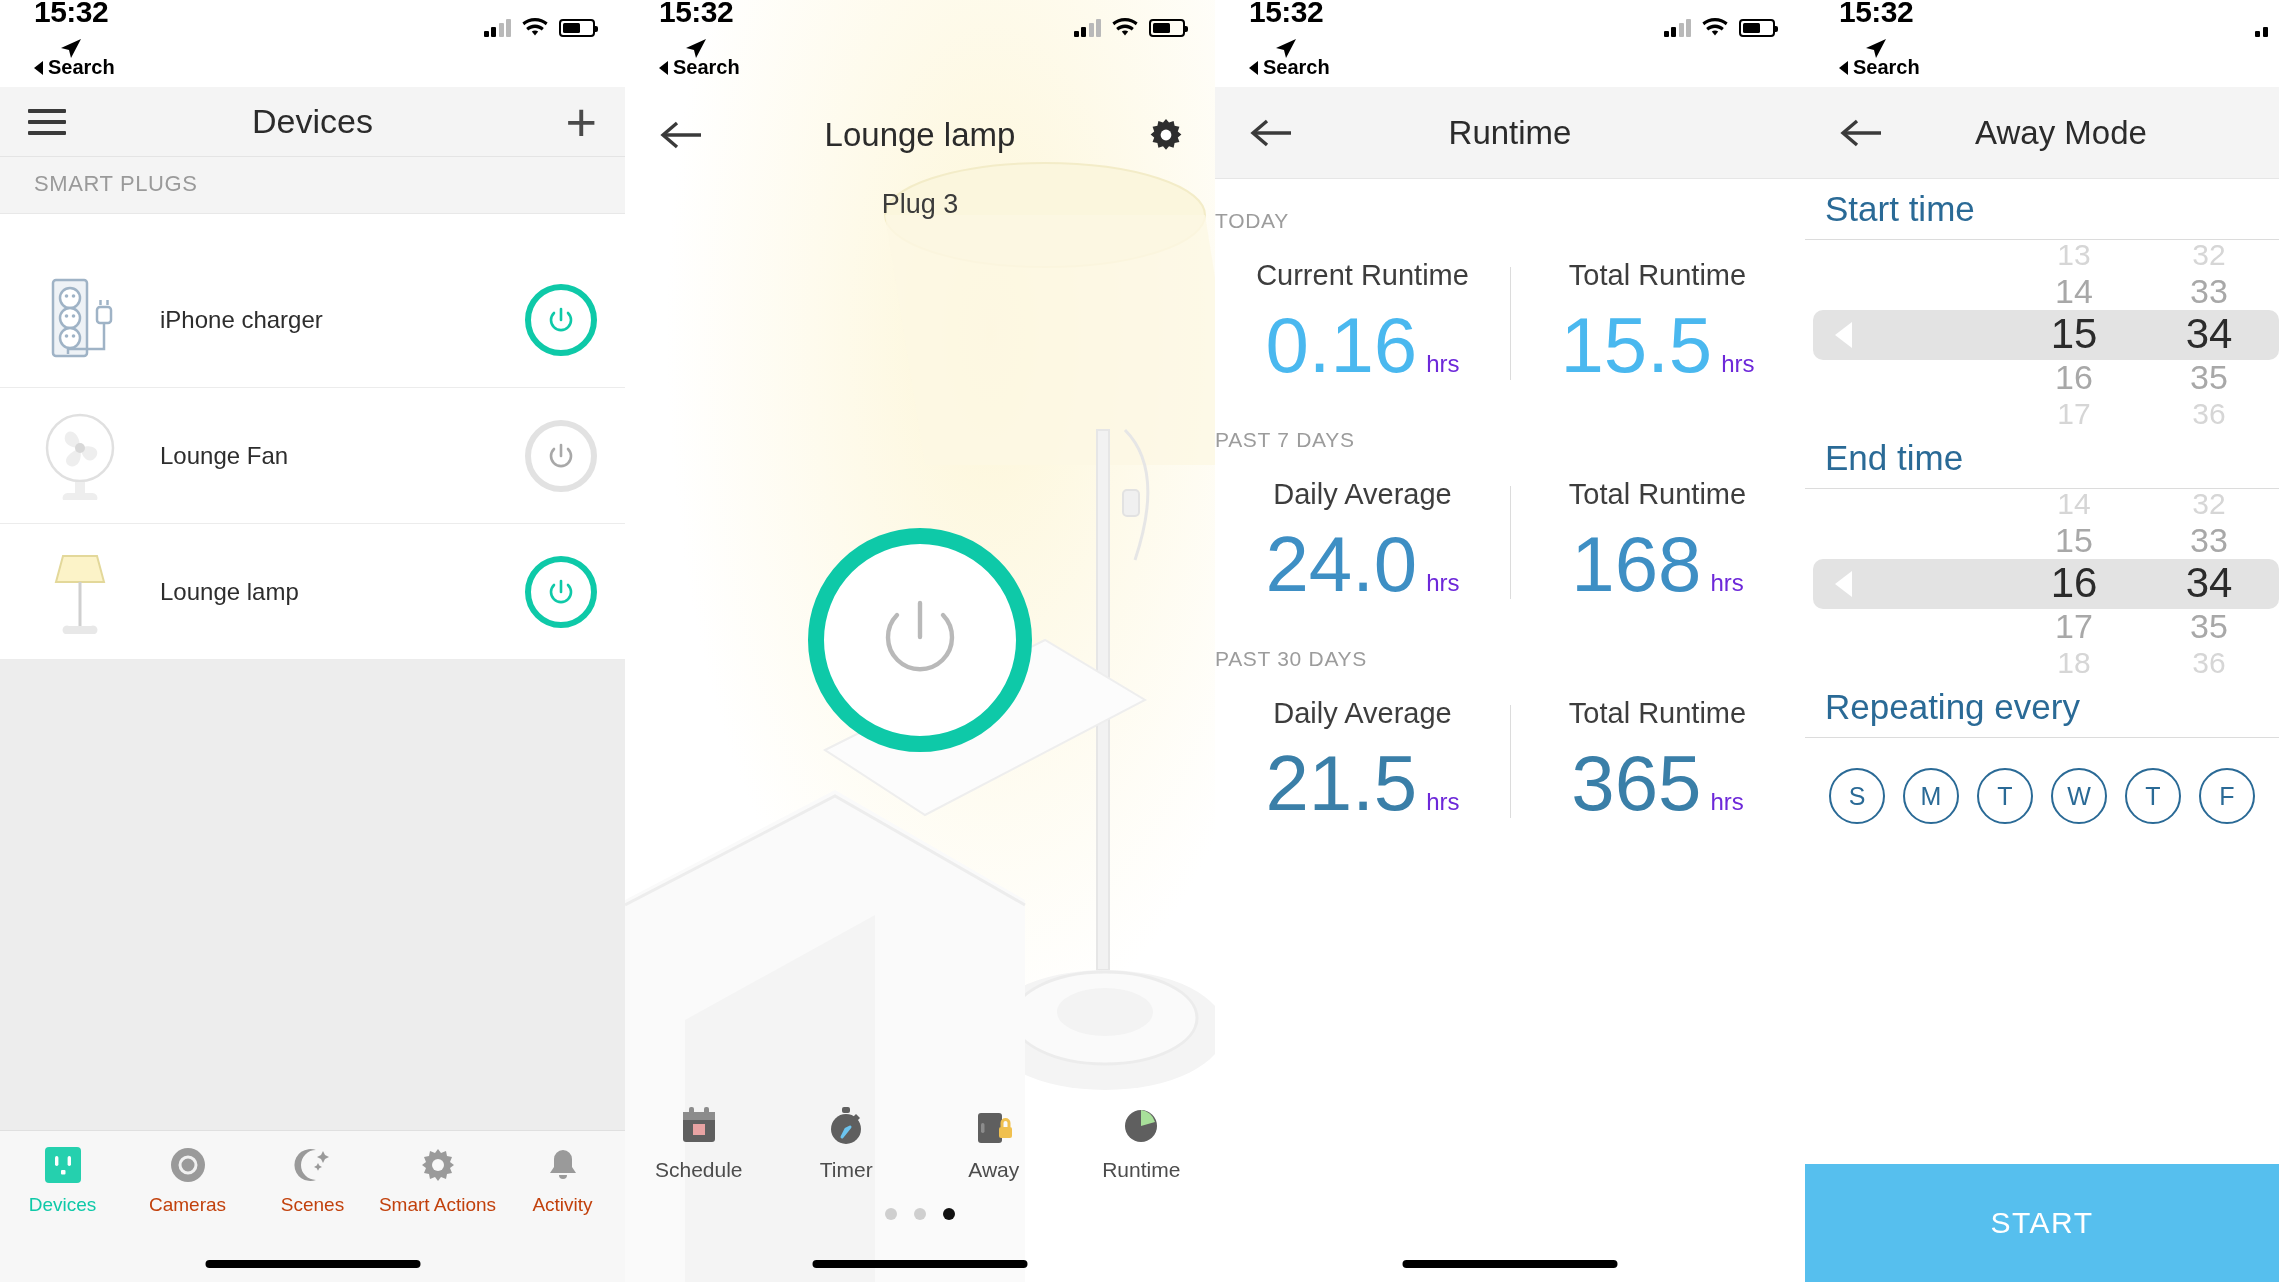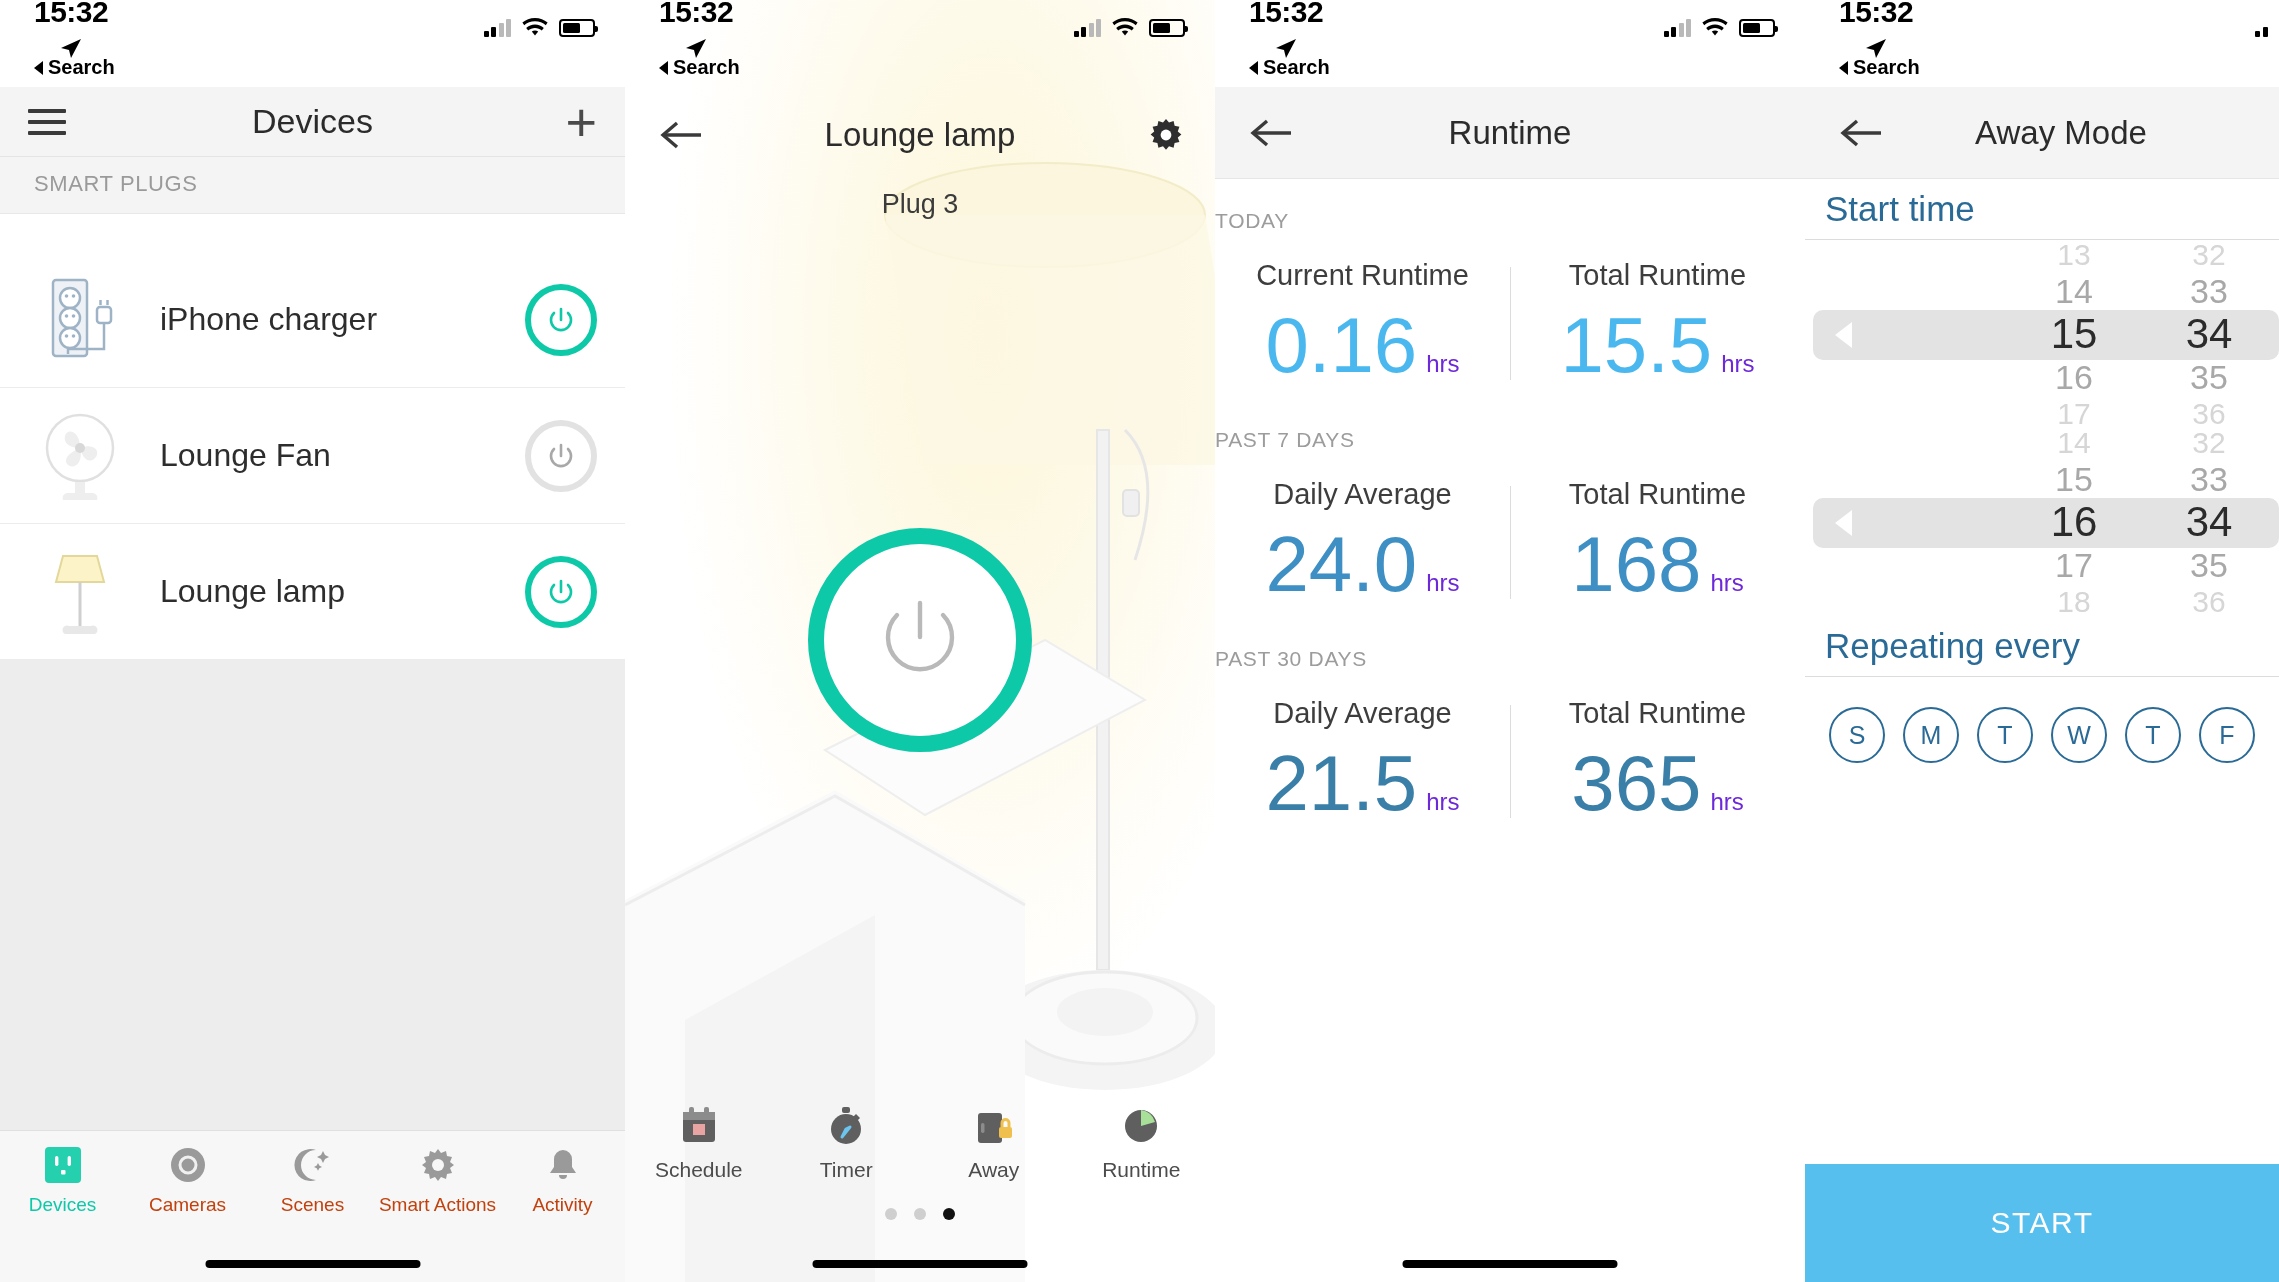--- a/index.html
+++ b/index.html
@@ -50,21 +50,21 @@
 
   .section-hdr {
     background: #f4f4f4; color: #9a9a9a; font-size: 22px; letter-spacing: .6px;
     padding: 14px 0 16px 34px; border-bottom: 1px solid #e8e8e8;
   }
   .devrow {
     height: 136px; display: flex; align-items: center;
     border-bottom: 1px solid #ececec; background: #fff; padding: 0 28px 0 34px;
   }
   .dev-icon { width: 92px; display:flex; justify-content:center; align-items:center; }
-  .dev-name { flex: 1; font-size: 32px; color: #2d2d2d; padding-left: 34px; }
+  .dev-name { flex: 1; font-size: 24px; color: #2d2d2d; padding-left: 34px; }
   .pwr { width: 72px; height: 72px; border-radius: 50%; border: 6px solid #0ec9a8;
          display:flex; align-items:center; justify-content:center; background:#fff; }
   .pwr.off { border-color: #e2e2e2; }
   .list-filler { background: #ededed; flex:1; }
   .p1-body { position:absolute; top:180px; bottom:152px; left:0; right:0; display:flex; flex-direction:column; }
 
   .tabbar {
     position: absolute; left: 0; right: 0; bottom: 0; height: 152px;
     background: #f7f7f7; border-top: 1px solid #e0e0e0;
     display: flex; align-items: flex-start; padding-top: 14px;
@@ -561,20 +561,21 @@
           <span class="hh">16</span>
           <span class="mm">35</span>
         </div>
         <div class="prow f2">
           <span class="hh">17</span>
           <span class="mm">36</span>
         </div>
       </div>
     </div>
 
+    <div class="field-hdr">End time</div>
     <div class="picker">
       <div class="sel-band">
         <span class="caret"></span>
       </div>
       <div class="picker-rows">
         <div class="prow f2">
           <span class="hh">14</span>
           <span class="mm">32</span>
         </div>
         <div class="prow f1">

